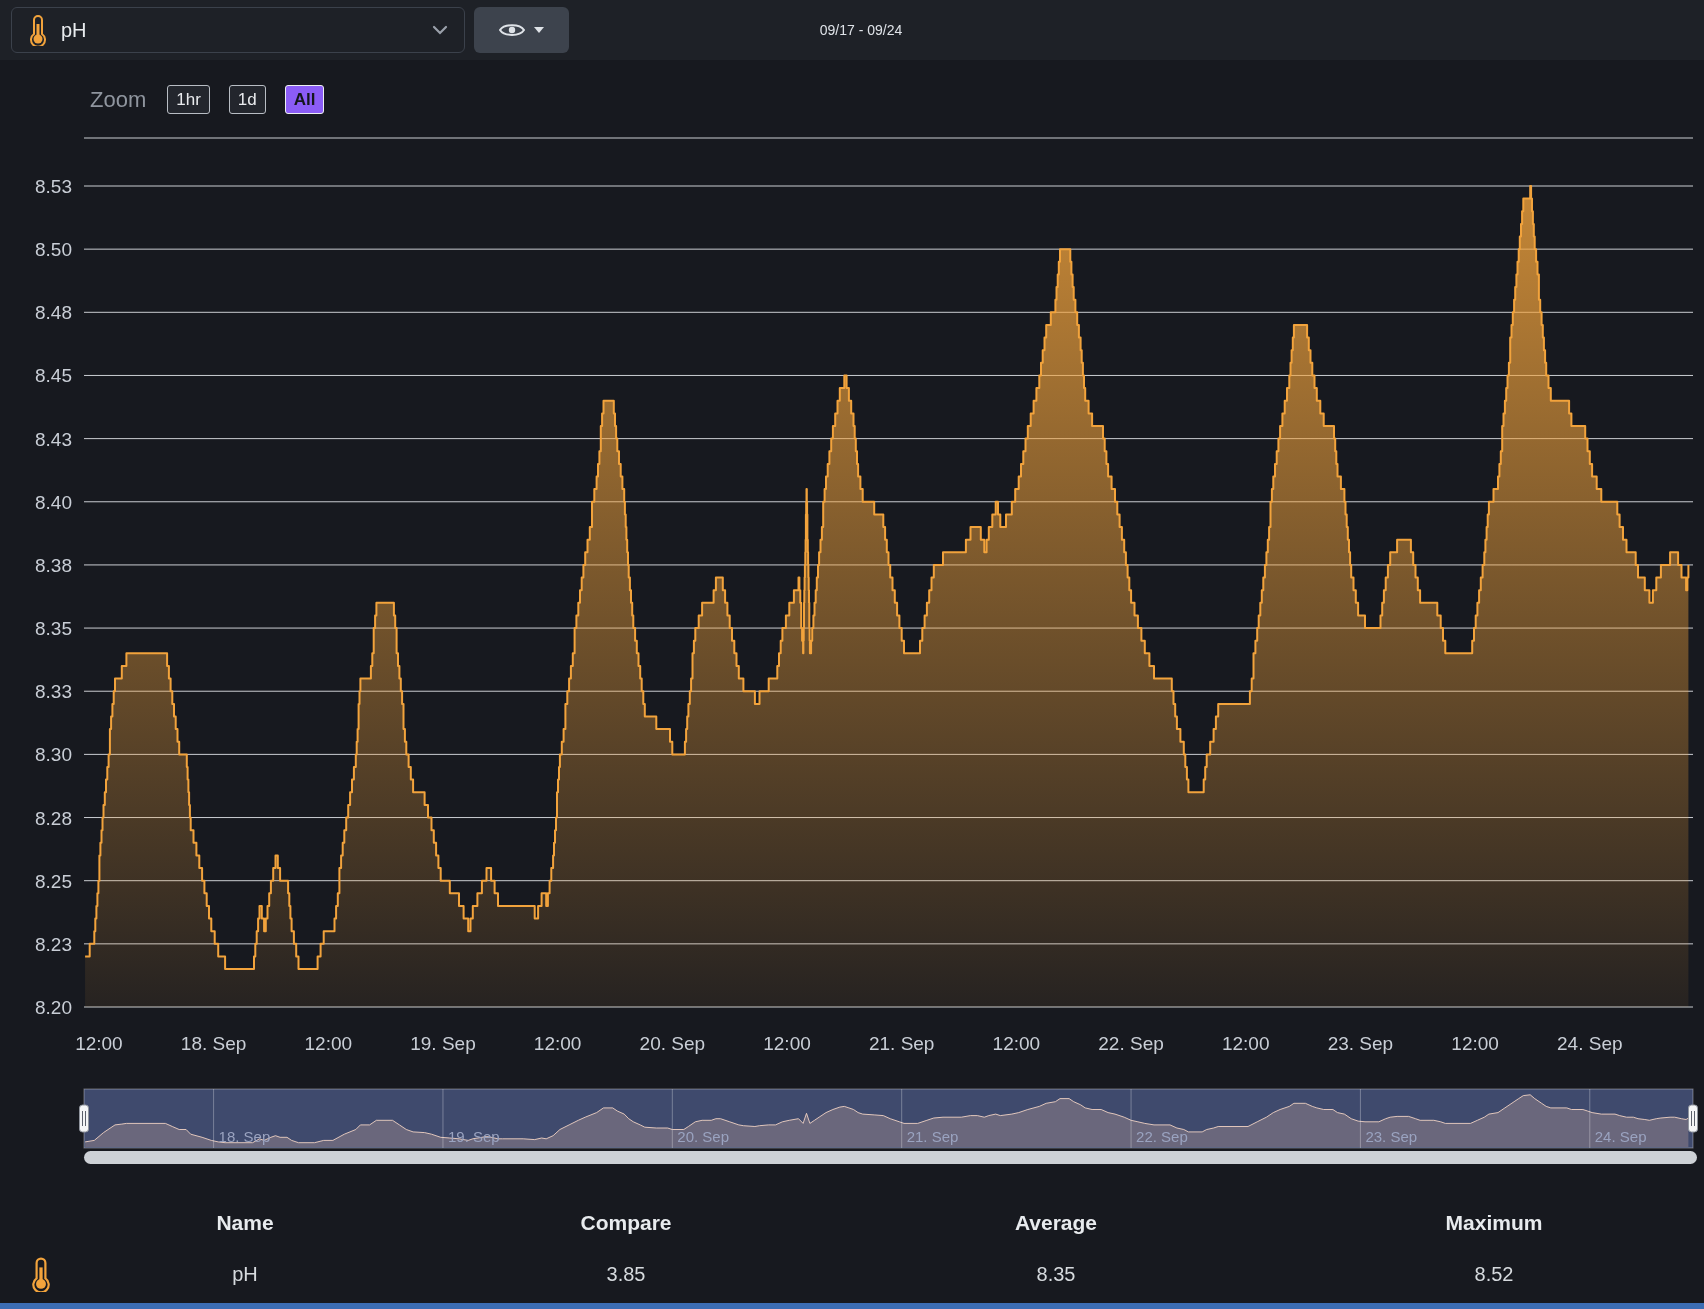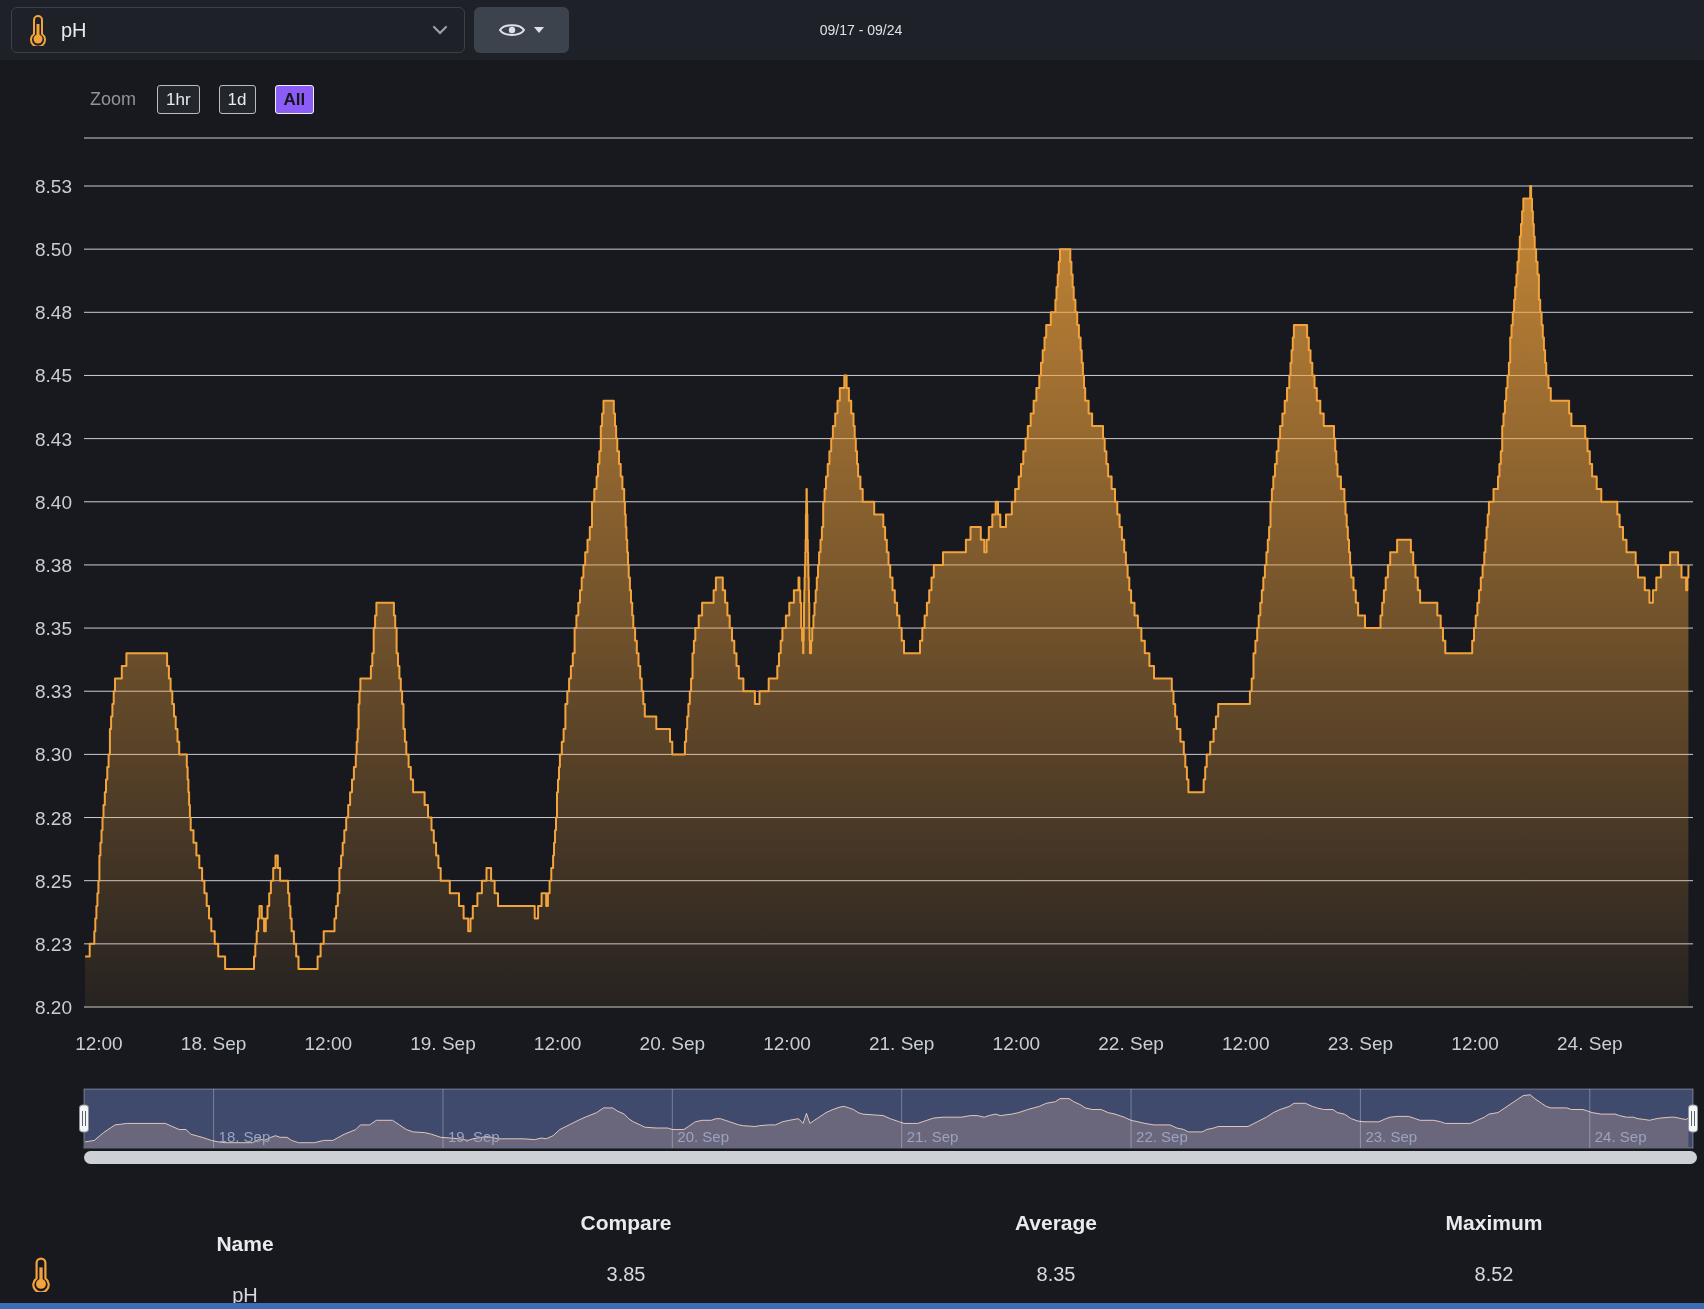--- a/index.html
+++ b/index.html
@@ -20,38 +20,38 @@
   .eye-btn{
     position:absolute;left:474px;top:7px;width:95px;height:46px;background:#3d434d;border:none;
     border-radius:6px;display:flex;align-items:center;justify-content:center;gap:9px;cursor:pointer;
   }
   .caret{width:0;height:0;border-left:5px solid transparent;border-right:5px solid transparent;border-top:6px solid #dfe3e8;}
   .date-range{position:absolute;left:861px;top:50%;transform:translate(-50%,-50%);font-size:14px;color:#dfe3e8;white-space:nowrap;}
   .compare{left:1148px;width:544px;padding:0 18px;}
   .compare-label{font-size:20px;color:#848b96;}
   
   .zoom-row{position:absolute;left:90px;top:85px;display:flex;align-items:center;gap:11px;z-index:3;}
-  .zoom-label{font-size:18px;color:#8f959e;margin-right:2px;}
+  .zoom-label{font-size:22px;color:#8f959e;margin-right:2px;}
   .zoom-btn{
     font-family:"Liberation Sans",sans-serif;font-size:17px;padding:3px 8px;
     background:#23262d;color:#e9ebee;border:1px solid #b8bdc4;border-radius:3px;cursor:pointer;line-height:1.25;margin-left:8px;
   }
   .zoom-btn.active{background:#8b5cf6;color:#14161b;font-weight:bold;border-color:#edeff1;}
   
   #main-chart{position:absolute;left:0;top:60px;z-index:1;}
   #navigator{position:absolute;left:0;top:1085px;z-index:1;}
   .grid{stroke:#e4e6ea;stroke-opacity:0.88;stroke-width:1;}
   .axis-label{font-family:"Liberation Sans",sans-serif;font-size:19px;fill:#c9ced6;}
   .nav-label{font-family:"Liberation Sans",sans-serif;font-size:15px;fill:#9aa3c0;}
   .scrollbar{position:absolute;left:84px;top:1151px;width:1613px;height:13px;background:#cdd1d6;border-radius:7px;z-index:2;cursor:pointer;}
   
   .summary span{position:absolute;transform:translate(-50%,-50%);white-space:nowrap;}
   .th{font-weight:bold;font-size:21px;color:#e8ebee;}
   .td{font-size:20px;color:#d6dade;}
-  .c1{left:245px;margin-top:21px;} .c2{left:626px;} .c3{left:1056px;} .c4{left:1494px;}
+  .c1{left:245px;} .c2{left:626px;} .c3{left:1056px;} .c4{left:1494px;}
   .hdr{top:1223px;} .rw{top:1274px;}
   .row-icon{position:absolute;left:30px;top:1256px;}
   .bottom-bar{position:absolute;left:0;bottom:0;width:1704px;height:6px;background:#3c6db4;}
 </style>
 </head>
 <body>
 
 <div class="topbar">
   <div class="select sensor">
     <svg width="20" height="32" viewBox="0 0 20 32">

